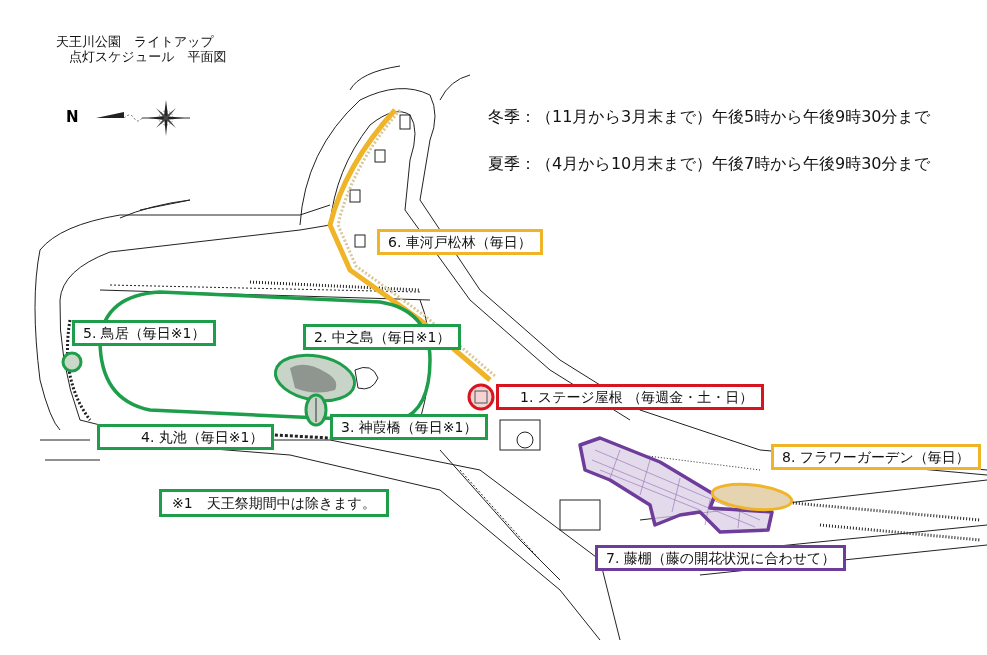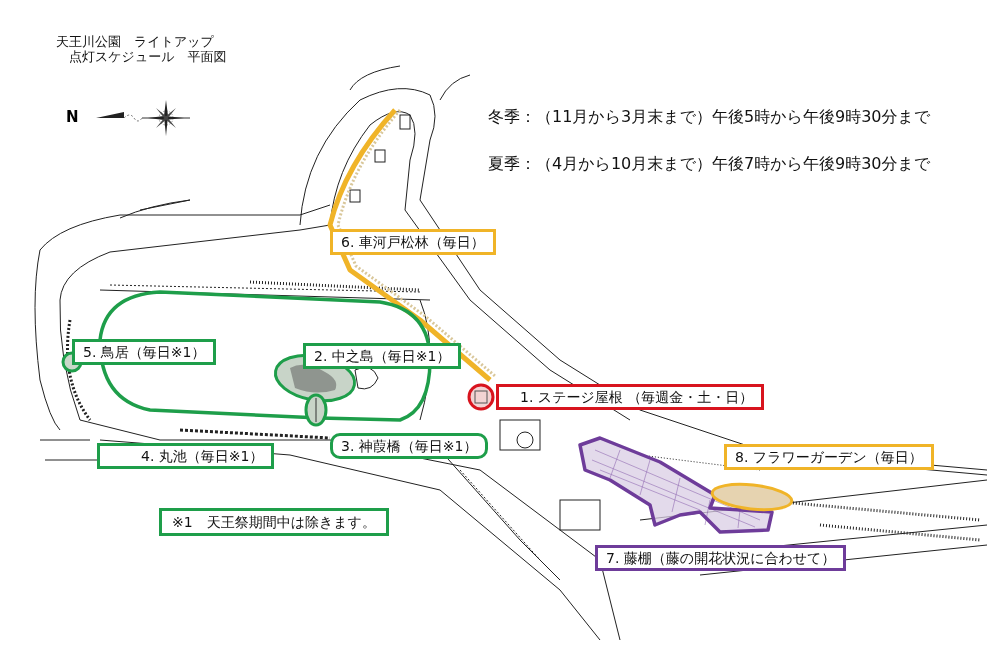--- a/index.html
+++ b/index.html
@@ -7,22 +7,22 @@
          font-family: "DejaVu Sans", "Liberation Sans", sans-serif; color: #111; }
   .title { position: absolute; left: 56px; top: 34px; font-size: 13px; line-height: 15px; }
   .title .l2 { padding-left: 13px; }
   .compass { position: absolute; left: 62px; top: 96px; width: 130px; height: 40px; }
   .schedule { position: absolute; left: 488px; font-size: 16px; font-weight: normal; white-space: nowrap; }
   .schedule.w { top: 107px; }
   .schedule.s { top: 154px; }
   svg.map { position: absolute; left: 0; top: 0; }
   .label { position: absolute; background: #fff; border: 3px solid; font-size: 14px;
            line-height: 18px; padding: 1px 8px 1px 8px; white-space: nowrap; box-sizing: border-box; }
-  .green { border-color: #1e9e4a; margin-top: 19px; }
-  .yellow { border-color: #f0b428; }
+  .green { border-color: #1e9e4a; }
+  .yellow { border-color: #f0b428; margin-left: 47px; }
   .red { border-color: #d8141e; }
   .purple { border-color: #6e3c9a; margin-left: 22px; }
 </style>
 </head>
 <body>
 
 <div class="title">
   <div>天王川公園　ライトアップ</div>
   <div class="l2">点灯スケジュール　平面図</div>
 </div>
@@ -128,21 +128,21 @@
 </div>
 <div class="label green" style="left:72px; top:320px;">
   <span>5. 鳥居（毎日※1）</span>
 </div>
 <div class="label green" style="left:303px; top:324px;">
   <span>2. 中之島（毎日※1）</span>
 </div>
 <div class="label red" style="left:496px; top:384px;padding-left:21px;">
   <span>1. ステージ屋根 （毎週金・土・日）</span>
 </div>
-<div class="label green" style="left:330px; top:414px;border-radius:10px;">
+<div class="label green" style="left:330px; top:414px;">
   <span>3. 神葭橋（毎日※1）</span>
 </div>
 <div class="label green" style="left:97px; top:424px;padding-left:41px;">
   <span>4. 丸池（毎日※1）</span>
 </div>
 <div class="label yellow" style="left:724px; top:444px;">
   <span>8. フラワーガーデン（毎日）</span>
 </div>
 <div class="label purple" style="left:573px; top:545px;">
   <span>7. 藤棚（藤の開花状況に合わせて）</span>

